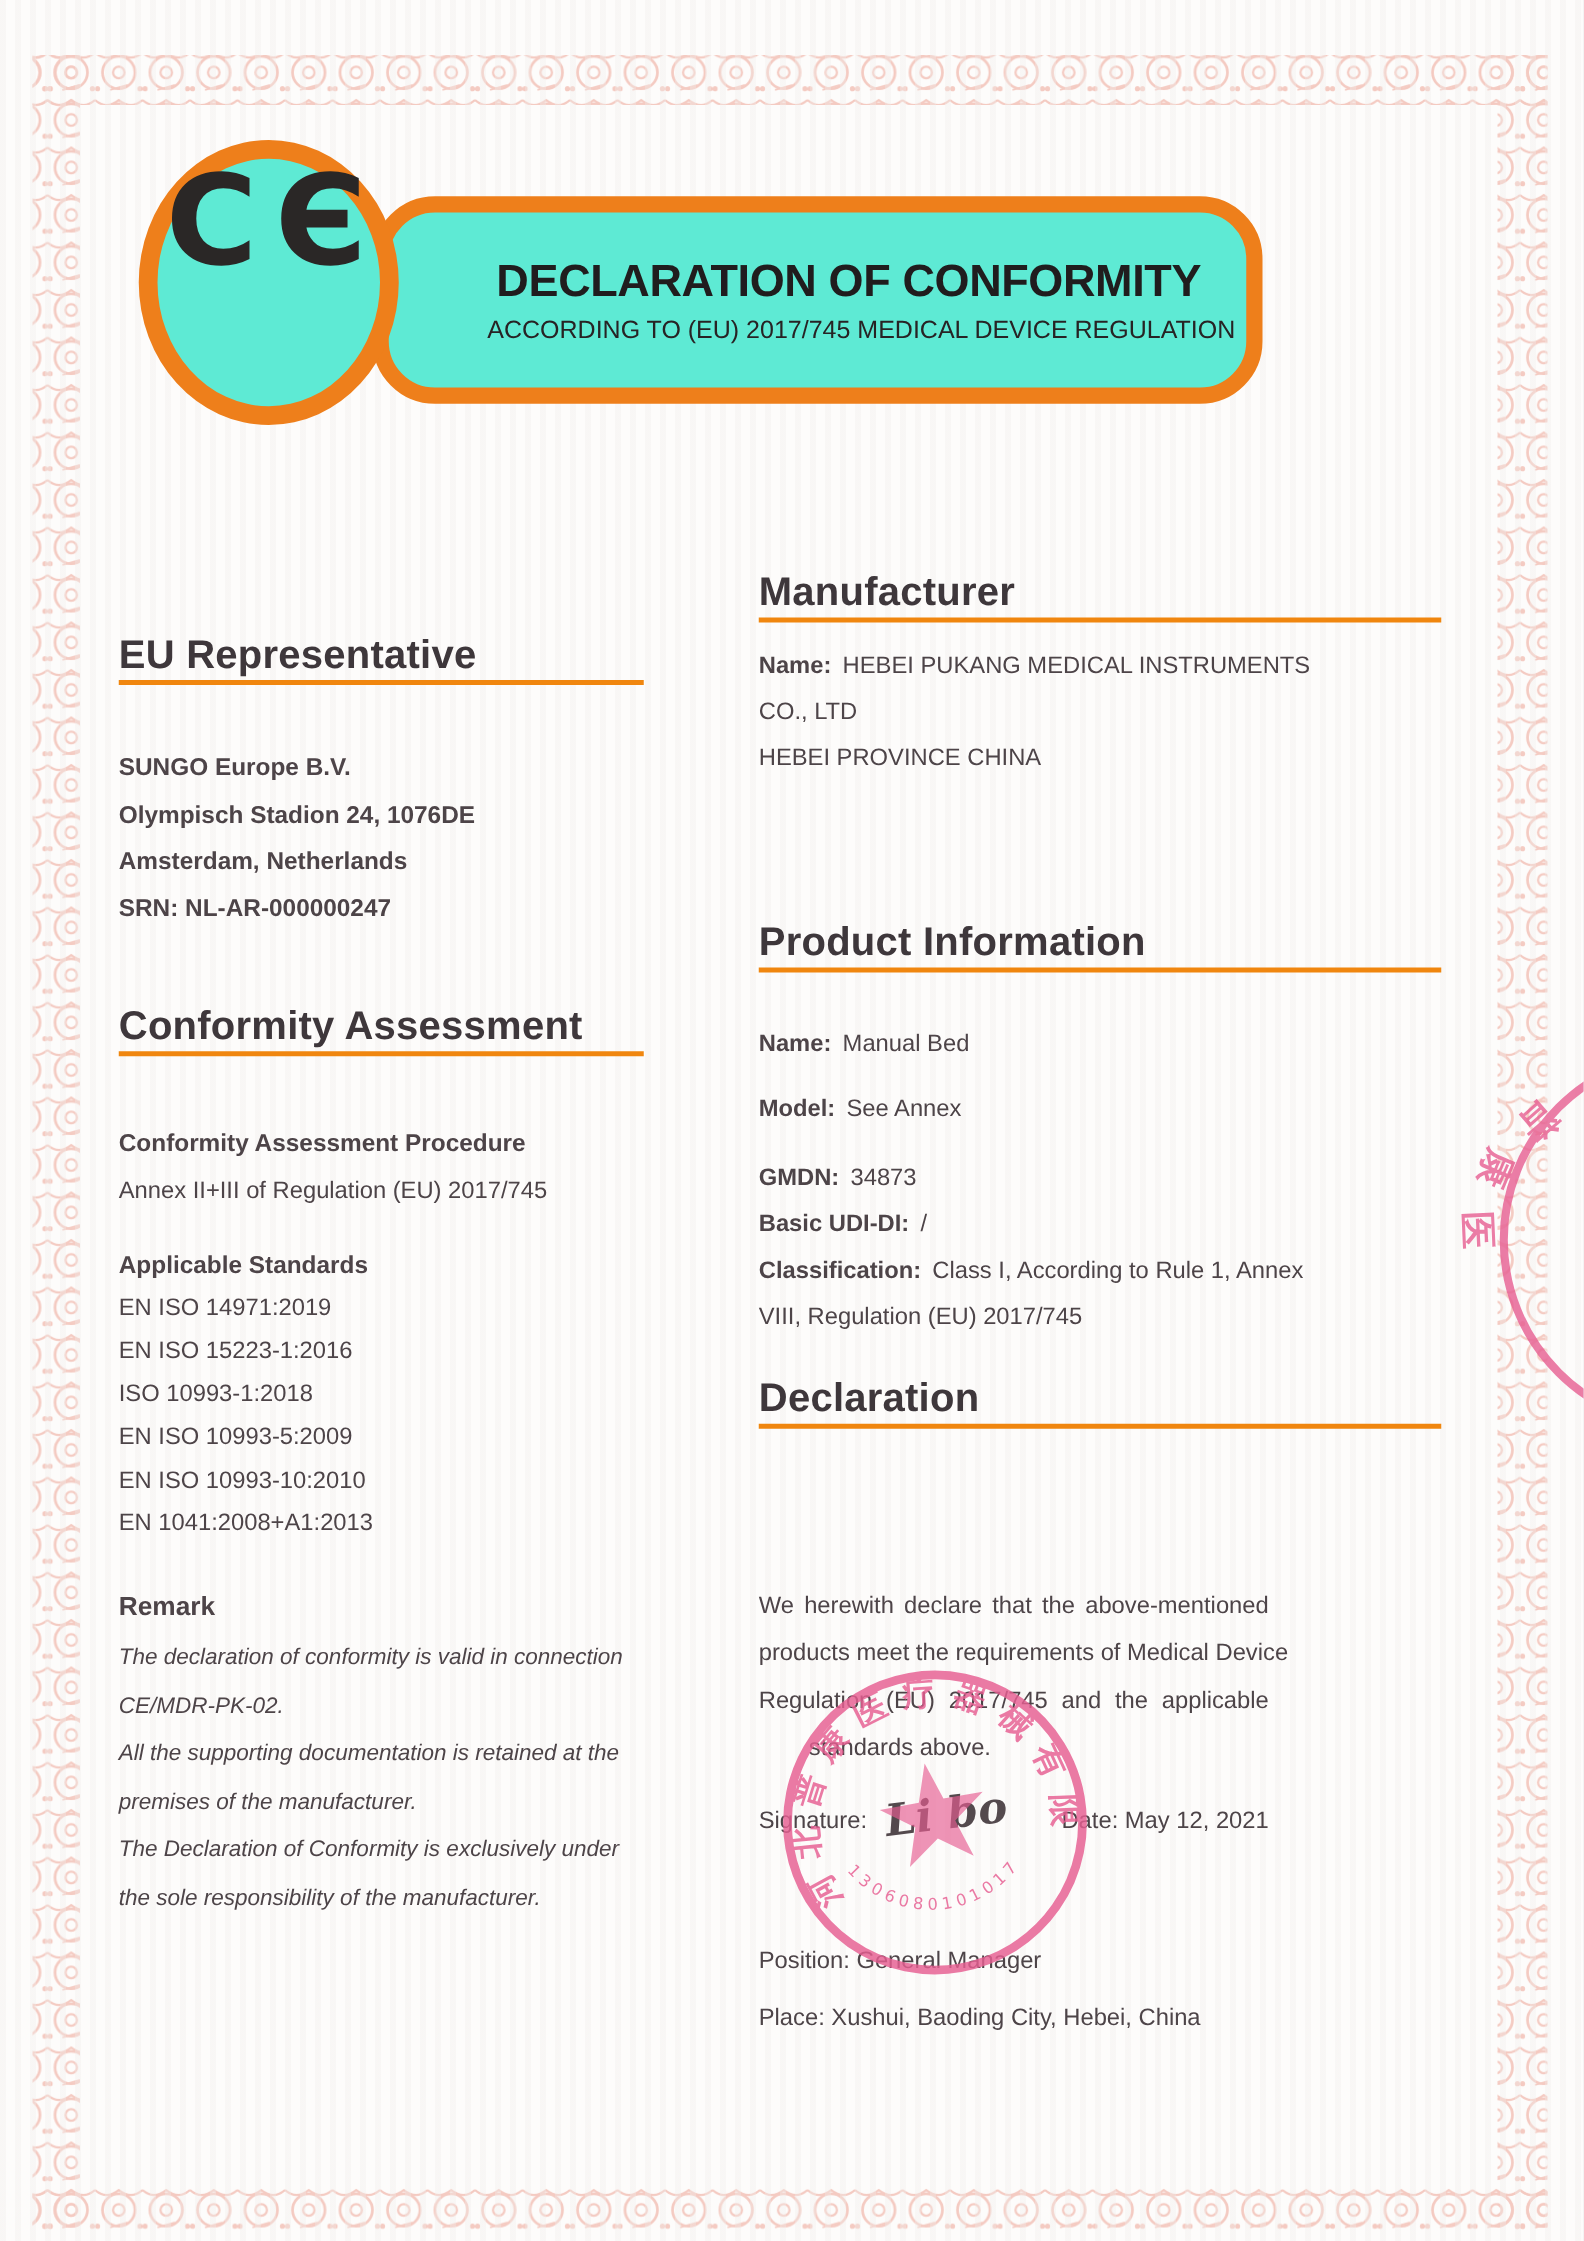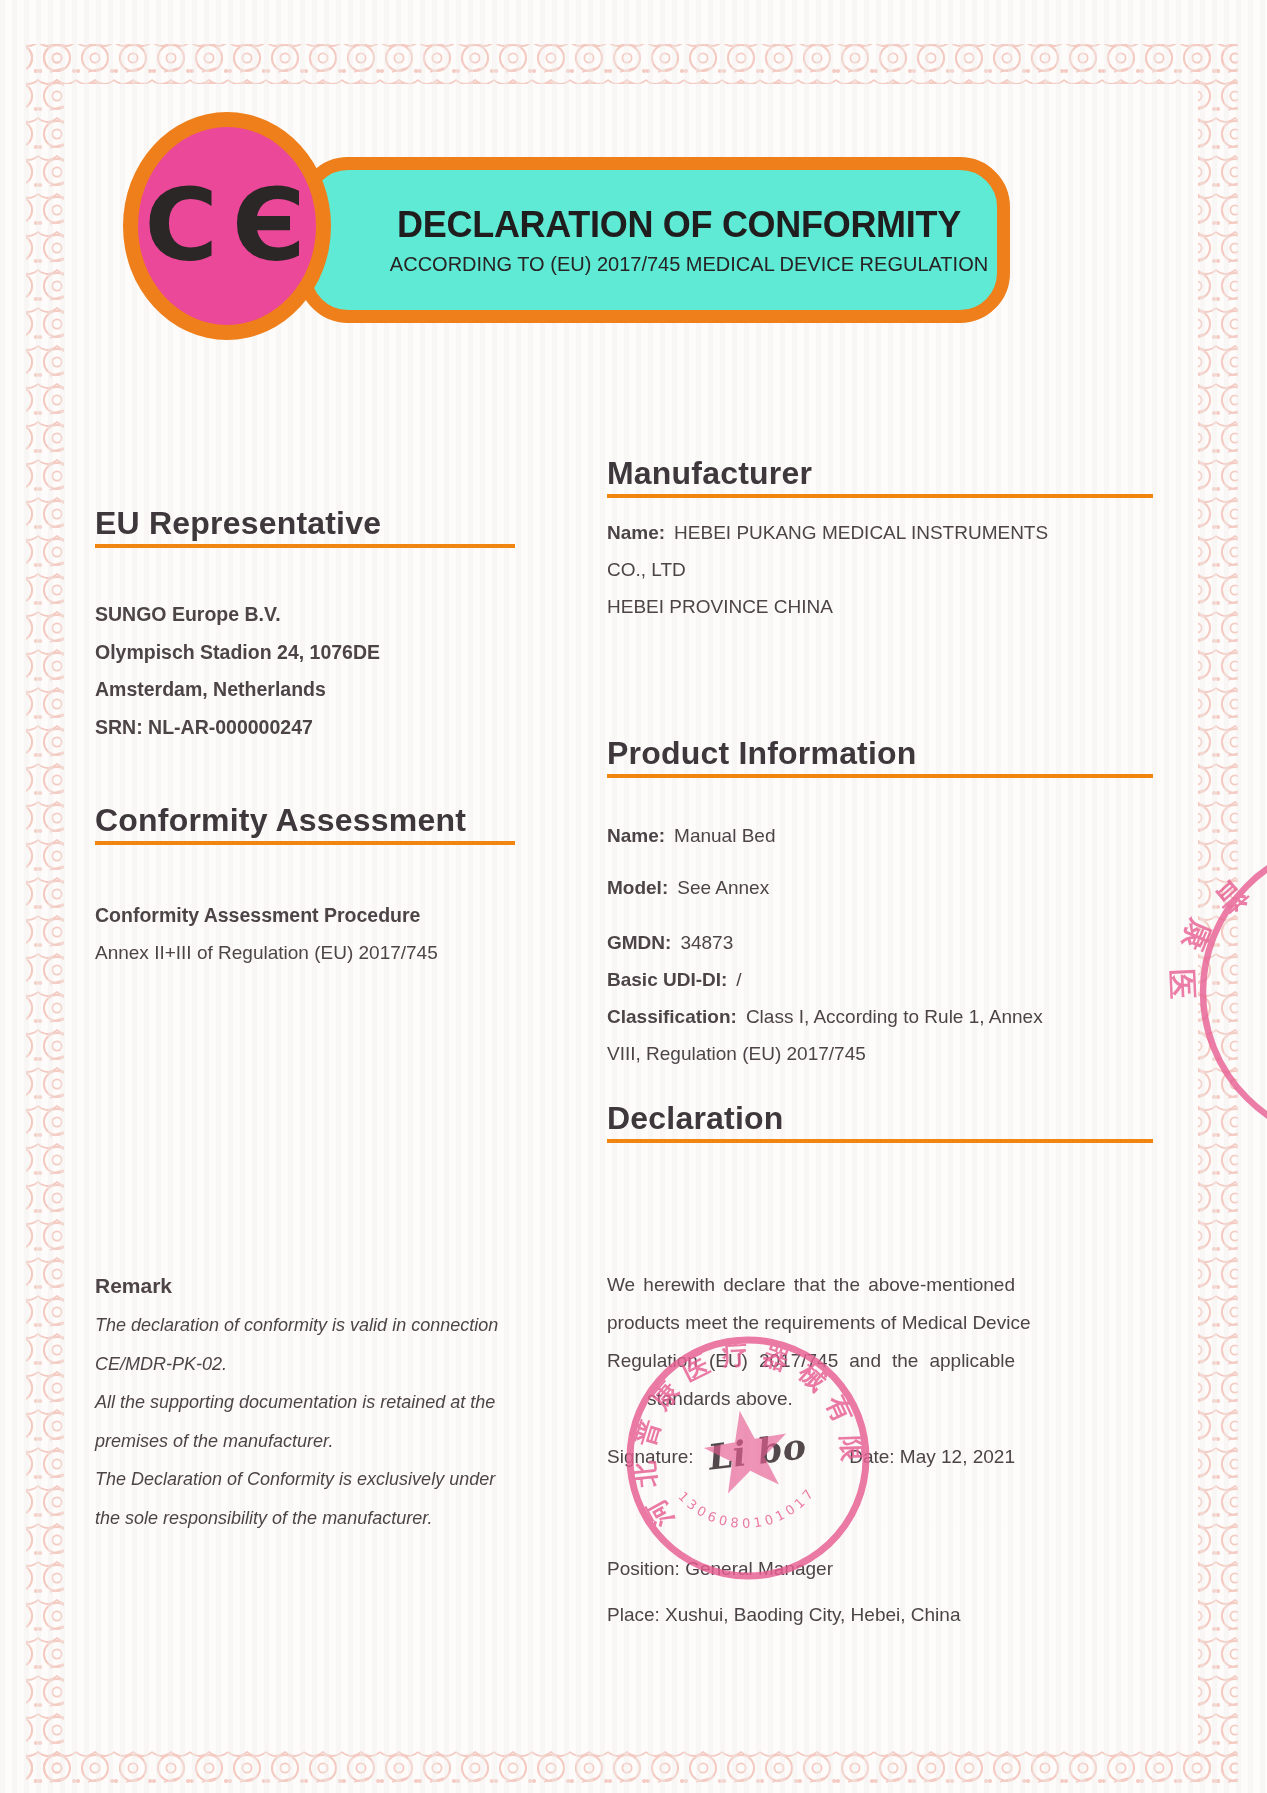--- a/index.html
+++ b/index.html
@@ -20,23 +20,23 @@
   
   .banner {
     left:298px; top:157px; width:712px; height:166px; z-index:2;
     border:13px solid #ee7f1b; border-radius:50px; background:#5eead4;
     display:flex; flex-direction:column; justify-content:center; align-items:center;
     box-sizing:border-box; padding-left:50px;
   }
   .doc-title { font-size:36px; font-weight:700; color:#201d1e; letter-spacing:-0.3px; white-space:nowrap; }
   .doc-subtitle { font-size:20px; font-weight:400; color:#272324; margin-top:7px; white-space:nowrap;margin-left:20px; }
   .ce-circle {
-    left:123px; top:112px; width:208px; height:228px; z-index:3;
-    border:15px solid #ee7f1b; border-radius:50%; background:#ec4899;
-    display:flex; justify-content:center; align-items:center; box-sizing:border-box;
+    left:111px; top:112px; width:208px; height:228px; z-index:3;
+    border:15px solid #ee7f1b; border-radius:50%; background:#5eead4;
+    display:flex; justify-content:center; align-items:flex-start; box-sizing:border-box;
   }
   .ce-text { font-family:"DejaVu Sans", sans-serif; font-weight:700; font-size:100px; color:#2a2726; letter-spacing:14px; padding-left:10px; line-height:1; }
 
   
   .sec { font-size:32px; font-weight:700; color:#3e373b; margin:0; padding-bottom:2px; border-bottom:4px solid #f0860f; letter-spacing:0.2px; white-space:nowrap; }
 
   
   .line { white-space:nowrap; }
   .b19 { font-size:19.5px; line-height:37.5px; font-weight:700; }
   .r19 { font-size:19px;  line-height:37px; }
@@ -103,20 +103,29 @@
     <div class="line b19">SRN: NL-AR-000000247</div>
   </div>
 
   <div class="abs colL" style="top:802px;">
     <h2 class="sec">Conformity Assessment</h2>
   </div>
   <div class="abs colL" style="top:897px;">
     <div class="line b19" style="line-height:37px;">Conformity Assessment Procedure</div>
     <div class="line r19">Annex II+III of Regulation (EU) 2017/745</div>
   </div>
+  <div class="abs colL" style="top:995px;">
+    <div class="line b19" style="line-height:34.5px;">Applicable Standards</div>
+    <div class="line std">EN ISO 14971:2019</div>
+    <div class="line std">EN ISO 15223-1:2016</div>
+    <div class="line std">ISO 10993-1:2018</div>
+    <div class="line std">EN ISO 10993-5:2009</div>
+    <div class="line std">EN ISO 10993-10:2010</div>
+    <div class="line std">EN 1041:2008+A1:2013</div>
+  </div>
 
   <div class="abs colL" style="top:1267px;">
     <div class="line b19" style="font-size:21px;">Remark</div>
   </div>
   <div class="abs colL" style="top:1306px; width:378px;">
     <div class="line rem j-full">The declaration of conformity is valid in connection</div>
     <div class="line rem">CE/MDR-PK-02.</div>
     <div class="line rem j-full">All the supporting documentation is retained at the</div>
     <div class="line rem">premises of the manufacturer.</div>
     <div class="line rem j-full">The Declaration of Conformity is exclusively under</div>

